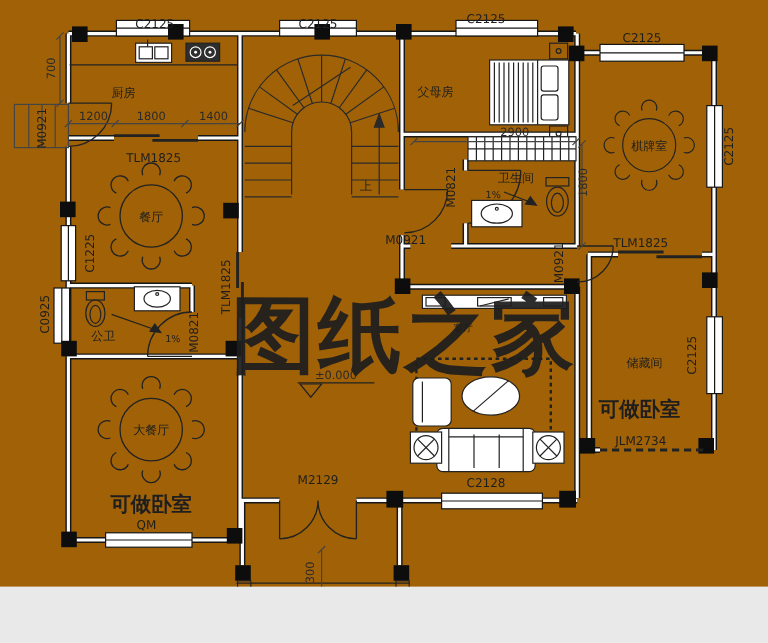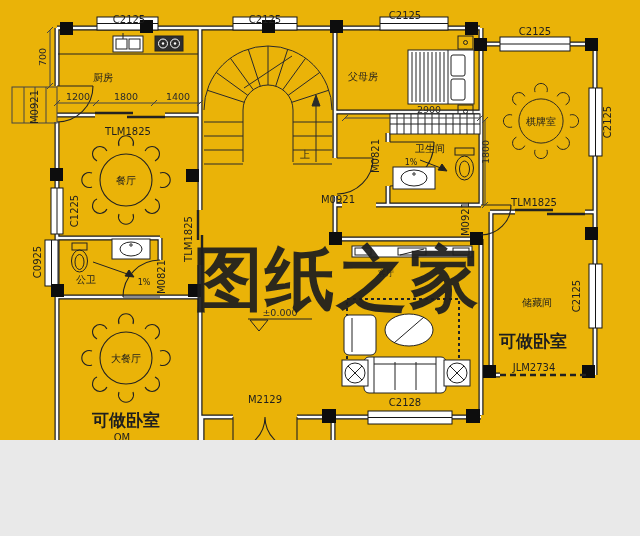--- a/index.html
+++ b/index.html
@@ -1,16 +1,16 @@
 <!DOCTYPE html>
 <html><head>
 <meta charset="utf-8">
 <style>
   html,body{margin:0;padding:0;background:#e9e9e9;}
-  #plan{width:640px;height:440px;background:#eab308;position:relative;overflow:hidden;}
+  #plan{width:640px;height:489px;background:#a16207;position:relative;overflow:hidden;}
   svg{display:block;}
   text{font-family:"DejaVu Sans","Liberation Sans",sans-serif;fill:#1e1e1e;}
   .code{font-size:10px;}
   .dim{font-size:9.5px;fill:#2a2a2a;}
   .room{font-size:10px;}
   .tiny{font-size:8px;}
   .rednote{font-size:17px;font-weight:bold;}
   .watermark{font-size:70px;font-weight:bold;letter-spacing:2px;opacity:.93;}
 </style>
 </head>

